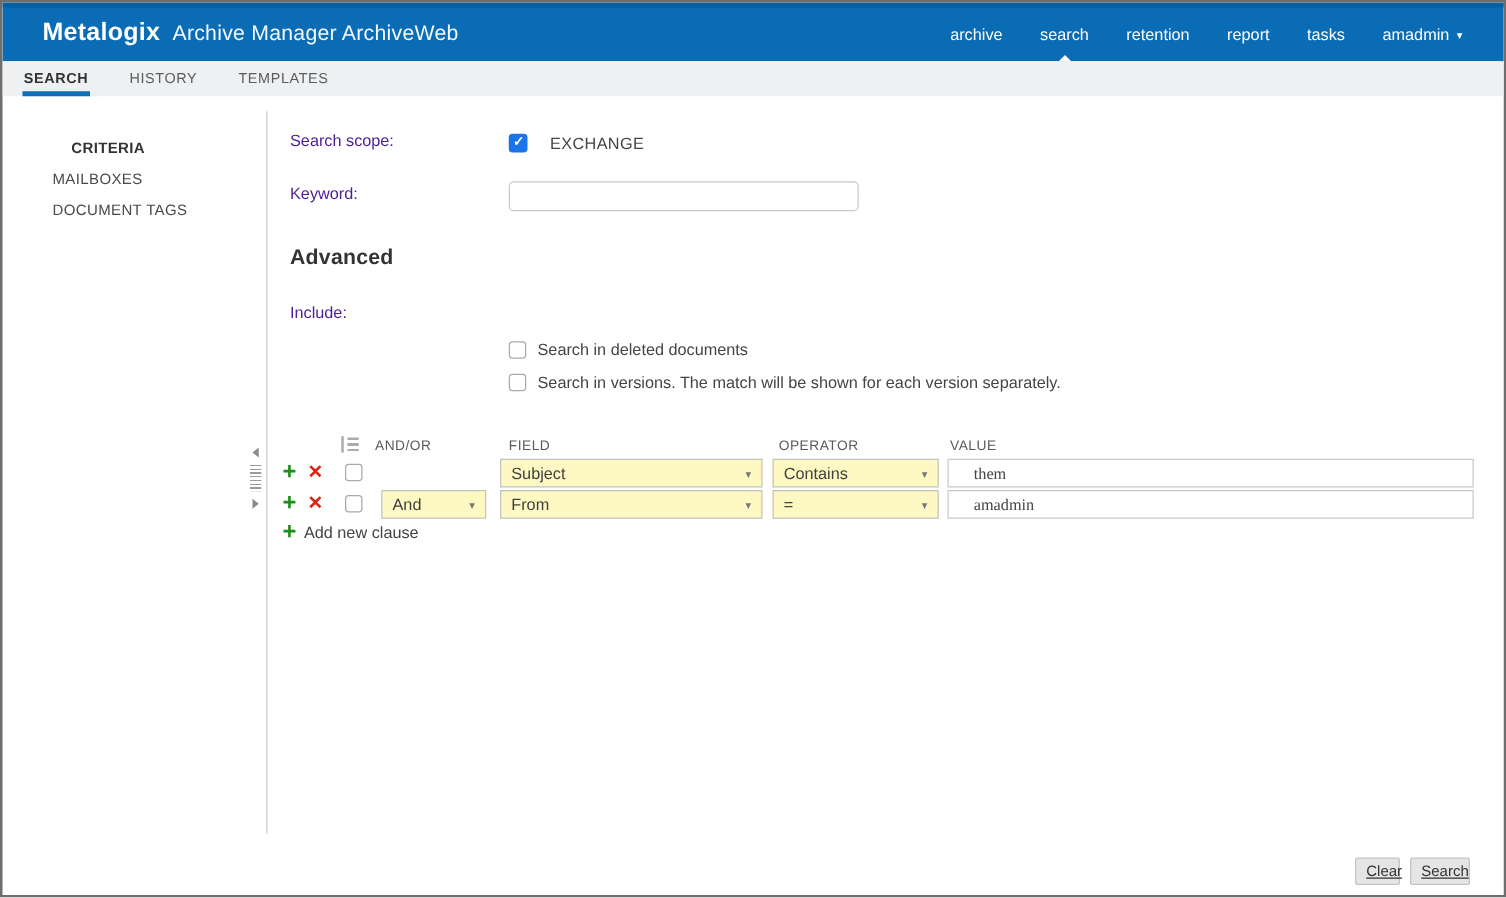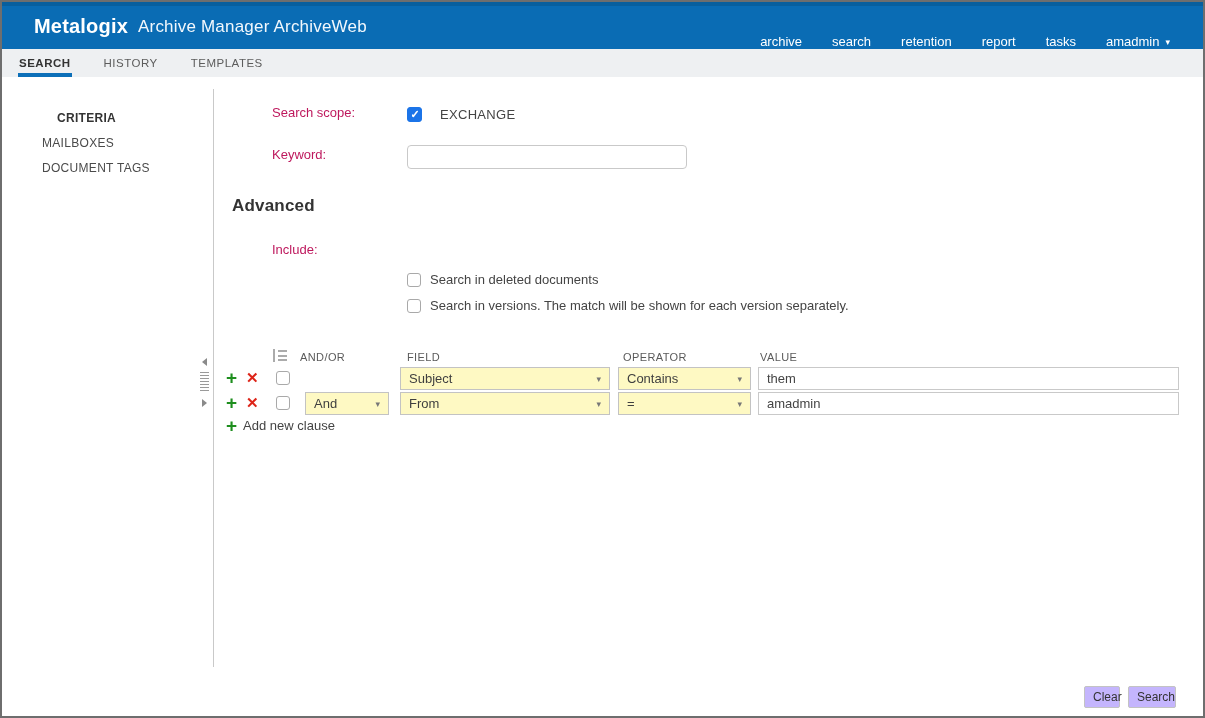--- a/index.html
+++ b/index.html
@@ -24,21 +24,21 @@
     font-size:17px; font-weight:normal; letter-spacing:.2px;
   }
   .hdr-search {
     position:absolute; left:399px; top:6px; width:174px; height:29px;
     border:1px solid #d9d9d9; border-radius:4px; background:#fff;
     padding:0 10px; font-size:13px; color:#444; outline:none;
     font-family:"Liberation Sans", sans-serif;
   }
   .hdr-search::placeholder { color:#9a9a9a; }
   .topnav {
-    position:absolute; right:18px; top:14px; height:43px;
+    position:absolute; right:18px; top:0; height:43px;
     display:flex; align-items:flex-start;
   }
   .topnav-item {
     position:relative; color:#fff; font-size:13px; height:43px;
     display:flex; align-items:center; padding:0 15px; cursor:pointer;
   }
   .topnav-item .notch {
     position:absolute; bottom:0; left:50%; margin-left:-5px;
     width:0; height:0; border-left:5px solid transparent;
     border-right:5px solid transparent; border-bottom:5px solid #fff;
@@ -81,21 +81,21 @@
     width:9px; height:21px; margin:0 auto;
     background:repeating-linear-gradient(to bottom,#9a9a9a 0 1px,transparent 1px 3px);
   }
   .spl-arrow-right {
     width:0; height:0; margin:6px auto 0 auto;
     border-top:4px solid transparent; border-bottom:4px solid transparent;
     border-left:5px solid #8a8a8a;
   }
 
   
-  .flabel { position:absolute; left:230px; font-size:13px; color:#be185d;margin-left:40px; }
+  .flabel { position:absolute; left:230px; font-size:13px; color:#4c1d95; }
   .advanced-heading {
     position:absolute; left:230px; top:194px;
     font-size:17px; font-weight:600; color:#333; letter-spacing:.2px;
   }
 
   .cb { 
     width:14px; height:14px; border:1px solid #a9a9a9; border-radius:3px;
     background:#fff; display:inline-block; flex:0 0 auto; cursor:pointer;
   }
   .cb.checked {
@@ -105,21 +105,21 @@
     position:absolute; left:0; top:-1px; width:14px; text-align:center;
     color:#fff; font-size:11px; font-weight:bold; line-height:15px;
   }
   .cbrow { position:absolute; display:flex; align-items:center; }
   .cbrow .cb { margin-right:9px; }
   .cbrow .cblabel { font-size:13px; color:#444; }
   .scope-label { font-size:12.5px; color:#333; letter-spacing:.3px; }
 
   .text-input {
     border:1px solid #c9c9c9; background:#fff; font-size:13px; color:#444;
-    padding:0 8px; outline:none; font-family:Liberation Sans, sans-serif;
+    padding:0 20px; outline:none; font-family:Liberation Serif, serif;
   }
   .rounded { border-radius:4px; }
 
   
   .col-header {
     position:absolute; font-size:11px; color:#5a5a5a; letter-spacing:.4px;
   }
   .selectall-icon {
     position:absolute; left:271px; top:347px; width:14px; height:13px;
     border-left:2px solid #ababab; padding-left:3px; display:flex; align-items:center;
@@ -145,23 +145,23 @@
   .select .sel-caret { color:#777; font-size:9px; margin-left:6px; }
   .val-input { position:absolute; height:23px; }
   .addclause {
     position:absolute; left:224px; top:416px; display:flex; align-items:center; cursor:pointer;
   }
   .addclause .plus { color:#1e8e1e; font-size:19px; font-weight:bold; line-height:14px; margin-right:6px; }
   .addclause .txt { font-size:13px; color:#444; }
 
   
   .btn {
-    position:absolute; top:684px; height:22px; background:#c4b5fd;
+    position:absolute; top:684px; height:22px; background:#e5e5e5;
     border:1px solid #c3c3c3; border-radius:2px; font-size:12px; color:#333;
-    font-family:"Liberation Sans", sans-serif; cursor:pointer; padding:0 8px;
+    font-family:"Liberation Sans", sans-serif; cursor:pointer; padding:0 8px;text-decoration:underline;
   }
   .btn-clear { left:1082px; width:36px; }
   .btn-search { left:1126px; width:48px; }
 </style>
 </head>
 <body>
 
 <div id="app">
 
   <div class="header">

